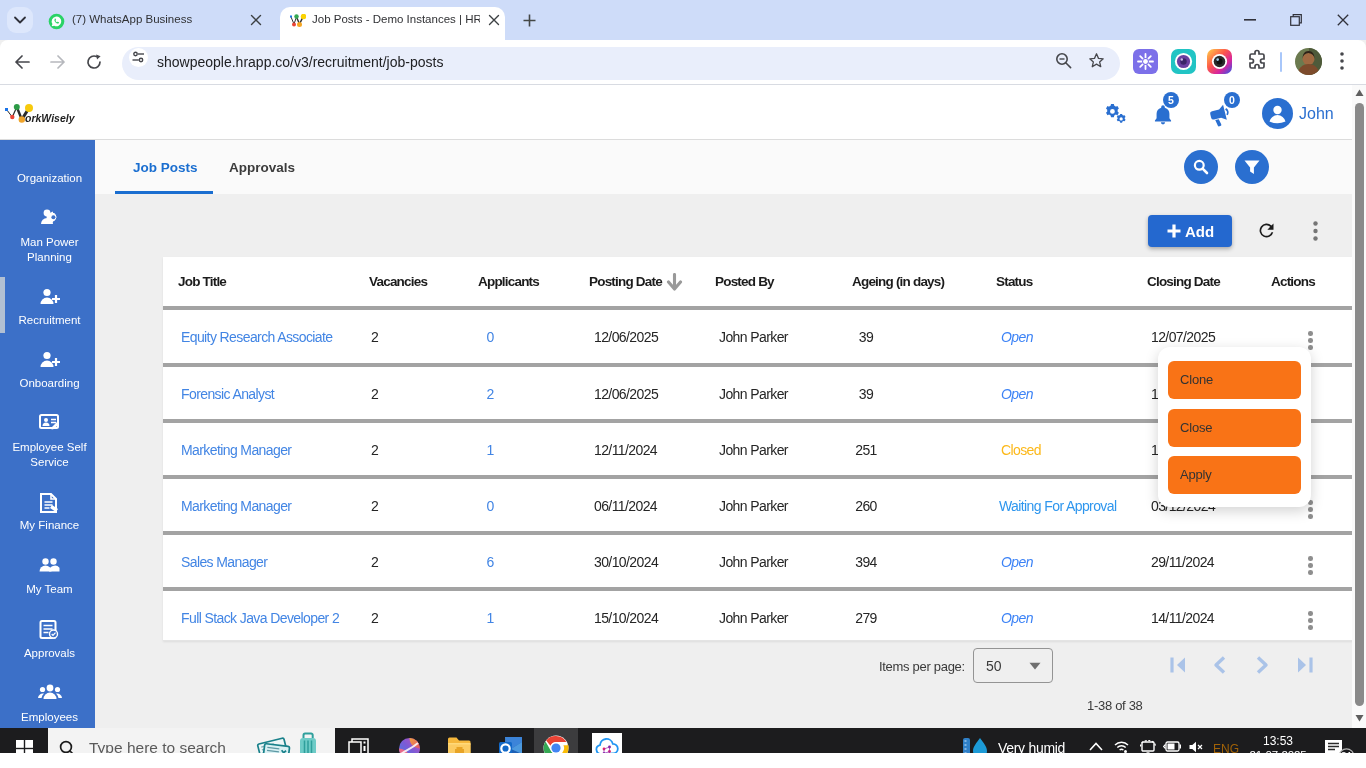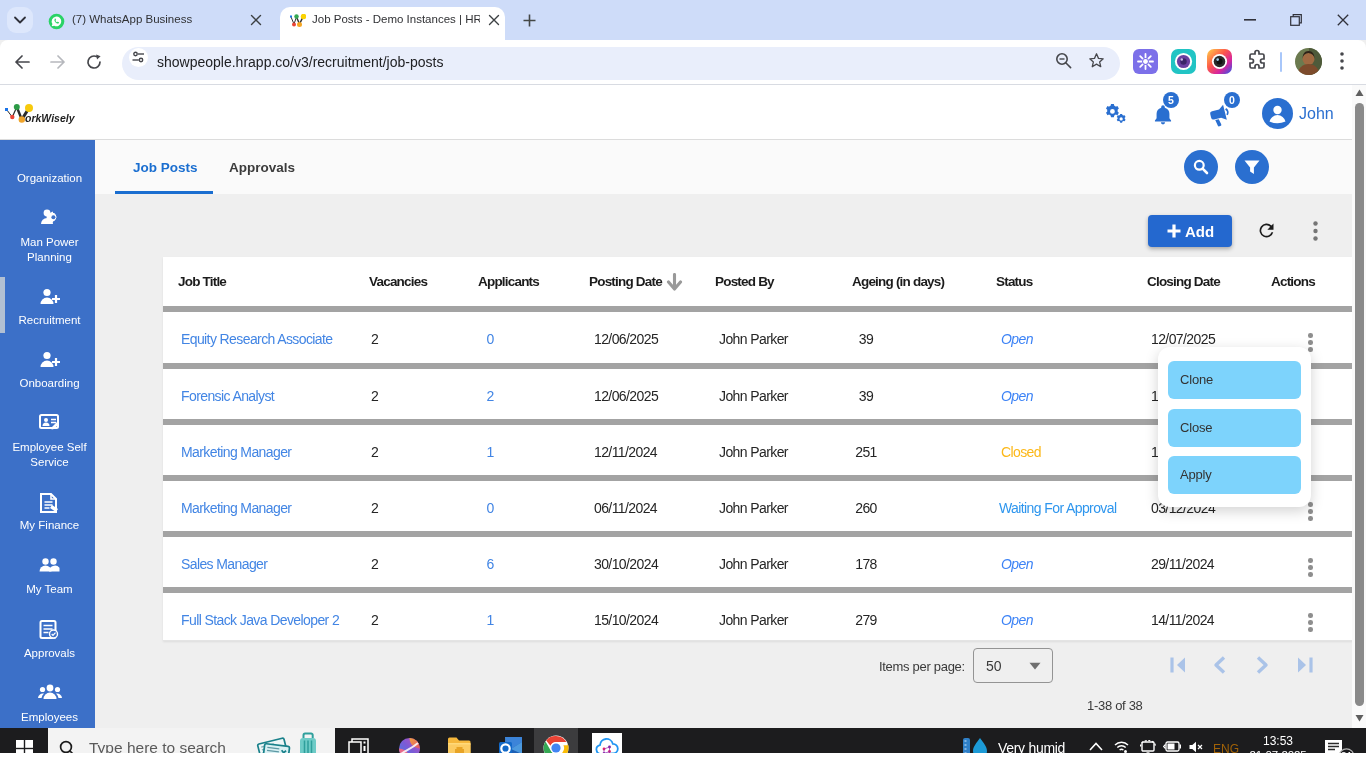--- a/index.html
+++ b/index.html
@@ -21,31 +21,31 @@
 #appheader { position:absolute; left:0; top:85px; width:1366px; height:55px; background:#ffffff; border-bottom:1px solid #dcdcdc; }
 #sidebar { position:absolute; left:0; top:140px; width:95px; height:588px; background:#3c70c8; color:#ffffff; }
 .sideitem { position:absolute; left:2px; width:95px; text-align:center; font-size:11.5px; line-height:14.5px; color:#ffffff; }
 .sideicon { position:absolute; left:2px; width:95px; text-align:center; }
 #tabbar { position:absolute; left:95px; top:140px; width:1257px; height:54px; background:#fafafa; }
 #content { position:absolute; left:95px; top:194px; width:1257px; height:533px; background:#efefef; }
 
 
 #tablecard { position:absolute; left:133px; top:257px; width:1193px; height:384px; background:#ffffff; box-shadow:0 1px 2px rgba(0,0,0,0.08);margin-left:30px; }
 .th { position:absolute; top:0; height:49px; line-height:49px; font-weight:bold; font-size:13.5px; letter-spacing:-0.8px; color:#1c1c1c; white-space:nowrap; }
-.row { position:absolute; left:0; width:1193px; height:56px; border-top:6px solid #a3a3a3; }
+.row { position:absolute; left:0; width:1193px; height:56px; border-top:4px solid #a3a3a3; }
 .cell { position:absolute; top:0; height:55px; line-height:55px; font-size:14px; letter-spacing:-0.6px; color:#252525; white-space:nowrap; }
 .link { color:#4285e4; }
 .open { color:#3b82f6;font-style:italic; }
 .closed { color:#fcb819; }
 .waiting { color:#2e96ee; }
 .adots { position:absolute; width:4.5px; height:4.5px; border-radius:50%; background:#8e8e8e; }
 
 
 #popup { position:absolute; left:1158px; top:347px; width:153px; height:160px; background:#ffffff; border-radius:12px; box-shadow:0 4px 14px rgba(0,0,0,0.18); z-index:30; }
-.popitem { position:absolute; left:10px; width:133px; height:38px; background:#7dd3fc; border-radius:6px; font-size:13px; letter-spacing:-0.2px; color:#333333; line-height:38px; padding-left:12px; }
+.popitem { position:absolute; left:10px; width:133px; height:38px; background:#f97316; border-radius:6px; font-size:13px; letter-spacing:-0.2px; color:#333333; line-height:38px; padding-left:12px; }
 
 
 #scrollbar { position:absolute; left:1352px; top:85px; width:14px; height:643px; background:#fafafa; }
 #sbthumb { position:absolute; left:2.5px; top:18px; width:9px; height:585px; border-radius:5px; background:#8a8a8a; }
 
 
 #taskbar { position:absolute; left:0; top:728px; width:1366px; height:40px; background:#1c1c1e; }
 #tsearch { position:absolute; left:48px; top:0; width:287px; height:40px; background:#f3f3f3; }
 </style>
 </head>
@@ -400,21 +400,21 @@
       <div class="adots" style="left:1145px;top:21px;"></div>
         <div class="adots" style="left:1145px;top:28px;"></div>
         <div class="adots" style="left:1145px;top:35px;"></div>
     </div>
     <div class="row" style="top:274px;height:56px;">
       <div class="cell link" style="left:18px;">Sales Manager</div>
       <div class="cell" style="left:208px;">2</div>
       <div class="cell link" style="left:318px;width:18px;text-align:center;">6</div>
       <div class="cell" style="left:431px;">30/10/2024</div>
       <div class="cell" style="left:556px;">John Parker</div>
-      <div class="cell" style="left:663px;width:80px;text-align:center;">178</div>
+      <div class="cell" style="left:663px;width:80px;text-align:center;">394</div>
       <div class="cell open" style="left:838px;">Open</div>
       <div class="cell" style="left:988px;">29/11/2024</div>
       <div class="adots" style="left:1145px;top:21px;"></div>
         <div class="adots" style="left:1145px;top:28px;"></div>
         <div class="adots" style="left:1145px;top:35px;"></div>
     </div>
     <div class="row" style="top:330px;height:54px;border-bottom:1px solid #e4e4e4;">
       <div class="cell link" style="left:18px;">Full Stack Java Developer 2</div>
       <div class="cell" style="left:208px;">2</div>
       <div class="cell link" style="left:318px;width:18px;text-align:center;">1</div>

